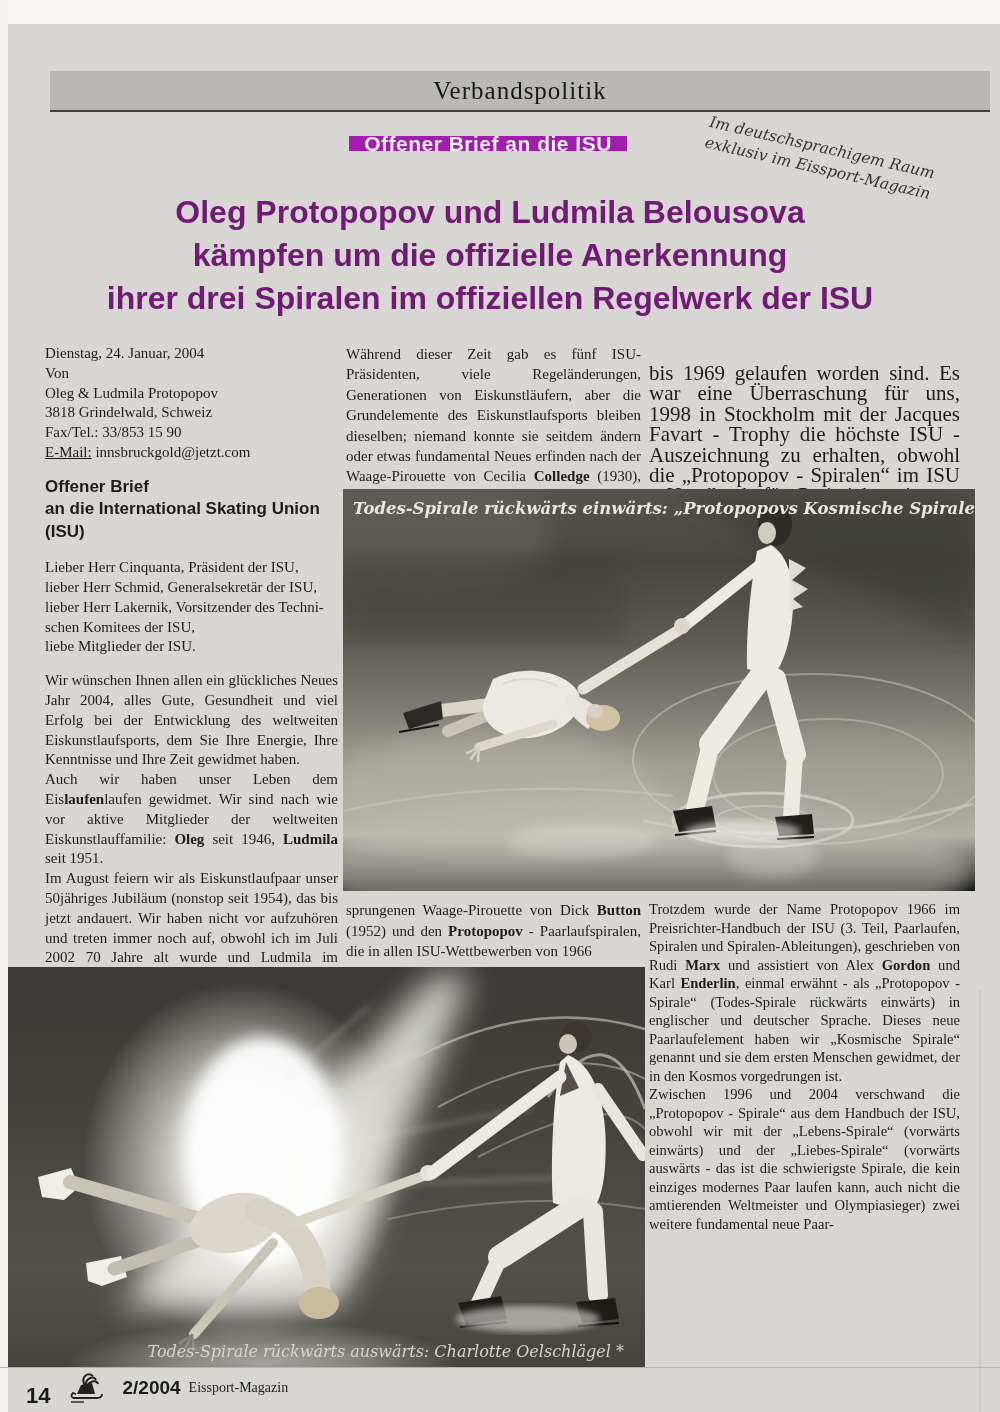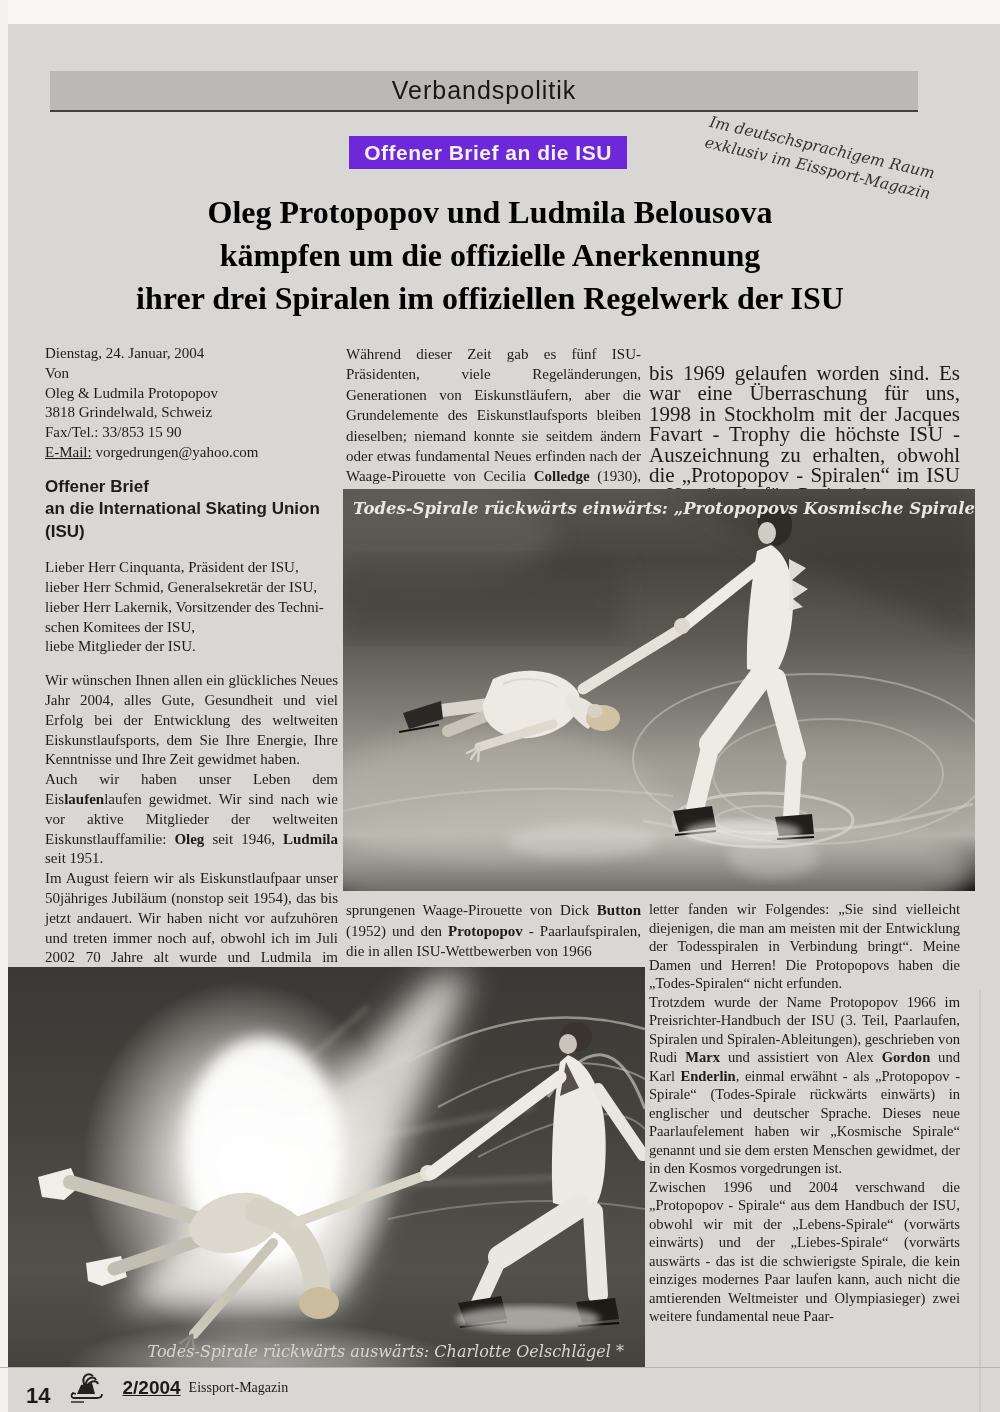--- a/index.html
+++ b/index.html
@@ -2,32 +2,32 @@
 <html lang="de"><head>
 <meta charset="utf-8">
 <style>
   html,body{margin:0;padding:0;}
   body{background:#ffffff;font-family:"Liberation Serif",serif;}
   #page{position:relative;width:1000px;height:1412px;background:#d8d7d3;overflow:hidden;}
   .strip-top{position:absolute;left:0;top:0;width:1000px;height:24px;background:#f7f6f3;}
   .strip-left{position:absolute;left:0;top:0;width:8px;height:1412px;background:#f3f2ef;}
   .edge-right{position:absolute;left:979px;top:990px;width:2px;height:422px;background:#c6c5c1;opacity:.7;}
 
-  .section-bar{position:absolute;left:50px;top:71px;width:868px;height:39px;background:#bab9b5;
+  .section-bar{position:absolute;left:50px;top:71px;width:940px;height:39px;background:#bab9b5;
     border-bottom:2px solid #403f3c;display:flex;align-items:center;justify-content:center;
-    font-family:Liberation Sans, sans-serif;font-size:25px;color:#171716;letter-spacing:1px;}
-  .badge{position:absolute;left:349px;top:136px;width:278px;height:33px;background:#6d28d9;
+    font-family:Liberation Serif, serif;font-size:25px;color:#171716;letter-spacing:1px;}
+  .badge{position:absolute;left:349px;top:136px;width:278px;height:15px;background:#a21caf;
     display:flex;align-items:center;justify-content:center;font-family:"Liberation Sans",sans-serif;
     font-weight:bold;font-size:21px;color:#f2f1ed;letter-spacing:.5px;}
   .exclusive{position:absolute;left:712px;top:112px;width:250px;transform:rotate(13deg);
     transform-origin:left top;font-family:"DejaVu Serif",serif;font-style:italic;font-size:15.5px;
     line-height:21px;color:#33322f;white-space:pre-line;}
   .title{position:absolute;left:20px;top:191px;width:940px;text-align:center;
-    font-family:Liberation Serif, serif;font-weight:bold;font-size:32px;line-height:43px;
-    color:#000000;white-space:pre-line;}
+    font-family:Liberation Sans, sans-serif;font-weight:bold;font-size:32px;line-height:43px;
+    color:#701a75;white-space:pre-line;}
 
   .col{position:absolute;color:#1d1c1a;font-size:15px;line-height:19.8px;text-align:justify;}
   .col p{margin:0;}
   #col1{left:45px;top:344px;width:293px;}
   #col2{left:346px;top:344px;width:295px;line-height:20.4px;}
   #col3{left:649px;top:363px;width:311px;line-height:20.4px;font-size:21px;}
   #col2b{left:346px;top:900px;width:295px;line-height:20.6px;}
   #col3b{left:649px;top:900px;width:311px;height:462px;overflow:hidden;line-height:18.5px;font-size:14.6px;}
 
   .date-line{text-align:left;padding-right:4px;}
@@ -41,21 +41,21 @@
 
   .photo{position:absolute;display:block;}
   #photo1{left:343px;top:489px;}
   #photo2{left:8px;top:967px;}
 
   .footer-rule{position:absolute;left:0;top:1367px;width:1000px;height:1px;background:#b5b4b0;}
   .footer{position:absolute;left:26px;top:1372px;height:32px;display:flex;align-items:center;
     font-family:"Liberation Sans",sans-serif;color:#1b1b1a;}
   .page-num{font-weight:bold;font-size:22px;margin-right:14px;margin-top:15px;}
   .logo{margin-right:14px;}
-  .issue{font-weight:bold;font-size:19px;margin-right:8px;text-decoration:underline;}
+  .issue{font-weight:bold;font-size:19px;margin-right:8px;}
   .mag{font-size:14px;font-family:Liberation Serif, serif;}
 </style>
 </head>
 <body>
 
 <div id="page">
   <div class="strip-top"></div>
   <div class="strip-left"></div>
   <div class="edge-right"></div>
 
@@ -73,21 +73,21 @@
   <h1 class="title" style="margin:0;">Oleg Protopopov und Ludmila Belousova
 kämpfen um die offizielle Anerkennung
 ihrer drei Spiralen im offiziellen Regelwerk der ISU</h1>
 
   <div id="col1" class="col">
     <div class="date-line">Dienstag, 24. Januar, 2004</div>
     <div class="addr">Von
 Oleg &amp; Ludmila Protopopov
 3818 Grindelwald, Schweiz
 Fax/Tel.: 33/853 15 90</div>
-    <div class="email-line"><span class="u">E-Mail:</span><span> vorgedrungen@yahoo.com</span></div>
+    <div class="email-line"><span class="u">E-Mail:</span><span> innsbruckgold@jetzt.com</span></div>
     <div class="letter-heading">Offener Brief
 an die International Skating Union
 (ISU)</div>
     <div class="salutation">Lieber Herr Cinquanta, Präsident der ISU,
 lieber Herr Schmid, Generalsekretär der ISU,
 lieber Herr Lakernik, Vorsitzender des Techni-
 schen Komitees der ISU,
 liebe Mitglieder der ISU.</div>
     <div class="para-block">
       <p>Wir wünschen Ihnen allen ein glückliches Neues Jahr 2004, alles Gute, Gesundheit und viel Erfolg bei der Entwicklung des weltweiten Eiskunstlaufsports, dem Sie Ihre Energie, Ihre Kenntnisse und Ihre Zeit gewidmet haben.</p>
@@ -185,21 +185,20 @@
       <ellipse cx="400" cy="343" rx="58" ry="12" fill="#f1f0ea" opacity=".55" filter="url(#p1b3)"></ellipse>
     </g>
     <text x="10" y="25" font-family="DejaVu Serif, serif" font-style="italic" font-weight="bold" font-size="16.5" fill="#e9e7df">Todes-Spirale rückwärts einwärts: „Protopopovs Kosmische Spirale“</text>
   </svg>
 
   <div id="col2b" class="col">
     <p>sprungenen Waage-Pirouette von Dick <b>Button</b> (1952) und den <b>Protopopov</b> - Paarlaufspiralen, die in allen ISU-Wettbewerben von 1966</p>
   </div>
 
   <div id="col3b" class="col">
-    <p>letter fanden wir Folgendes: „Sie sind vielleicht diejenigen, die man am meisten mit der Entwicklung der Todesspiralen in Verbindung bringt“. Meine Damen und Herren! Die Protopopovs haben die „Todes-Spiralen“ nicht erfunden.</p>
     <p>Trotzdem wurde der Name Protopopov 1966 im Preisrichter-Handbuch der ISU (3. Teil, Paarlaufen, Spiralen und Spiralen-Ableitungen), geschrieben von Rudi <b>Marx</b> und assistiert von Alex <b>Gordon</b> und Karl <b>Enderlin</b>, einmal erwähnt - als „Protopopov - Spirale“ (Todes-Spirale rückwärts einwärts) in englischer und deutscher Sprache. Dieses neue Paarlaufelement haben wir „Kosmische Spirale“ genannt und sie dem ersten Menschen gewidmet, der in den Kosmos vorgedrungen ist.</p>
     <p>Zwischen 1996 und 2004 verschwand die „Protopopov - Spirale“ aus dem Handbuch der ISU, obwohl wir mit der „Lebens-Spirale“ (vorwärts einwärts) und der „Liebes-Spirale“ (vorwärts auswärts - das ist die schwierigste Spirale, die kein einziges modernes Paar laufen kann, auch nicht die amtierenden Weltmeister und Olympiasieger) zwei weitere fundamental neue Paar-</p>
   </div>
 
   <svg id="photo2" class="photo" width="637" height="400" viewBox="0 0 637 400" role="img">
     <defs>
       <linearGradient id="p2bg" x1="0" y1="0" x2="0" y2="1">
         <stop offset="0" stop-color="#3b3935"></stop>
           <stop offset=".4" stop-color="#45433e"></stop>
         <stop offset=".75" stop-color="#53514b"></stop>

